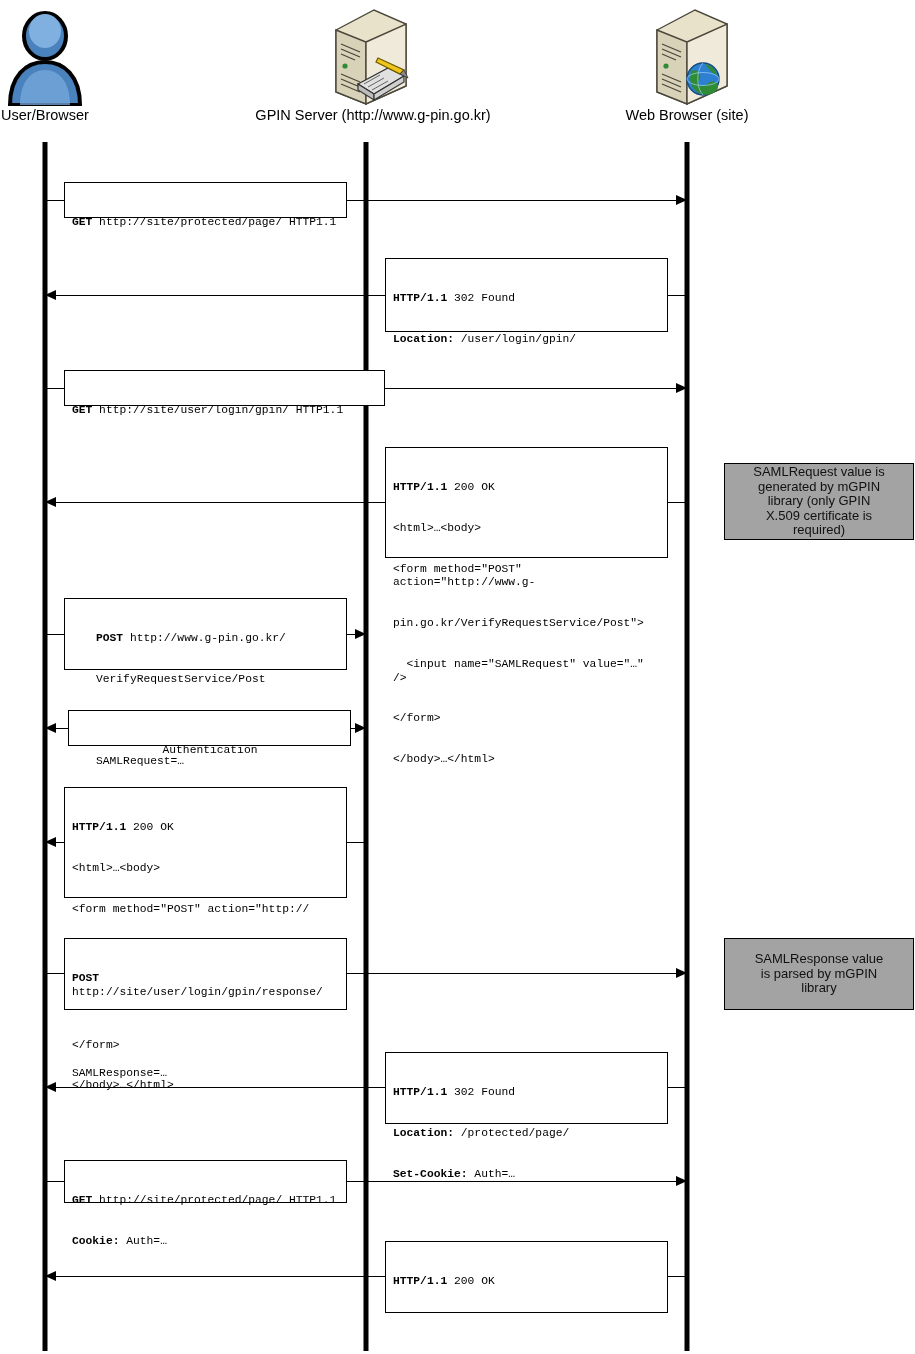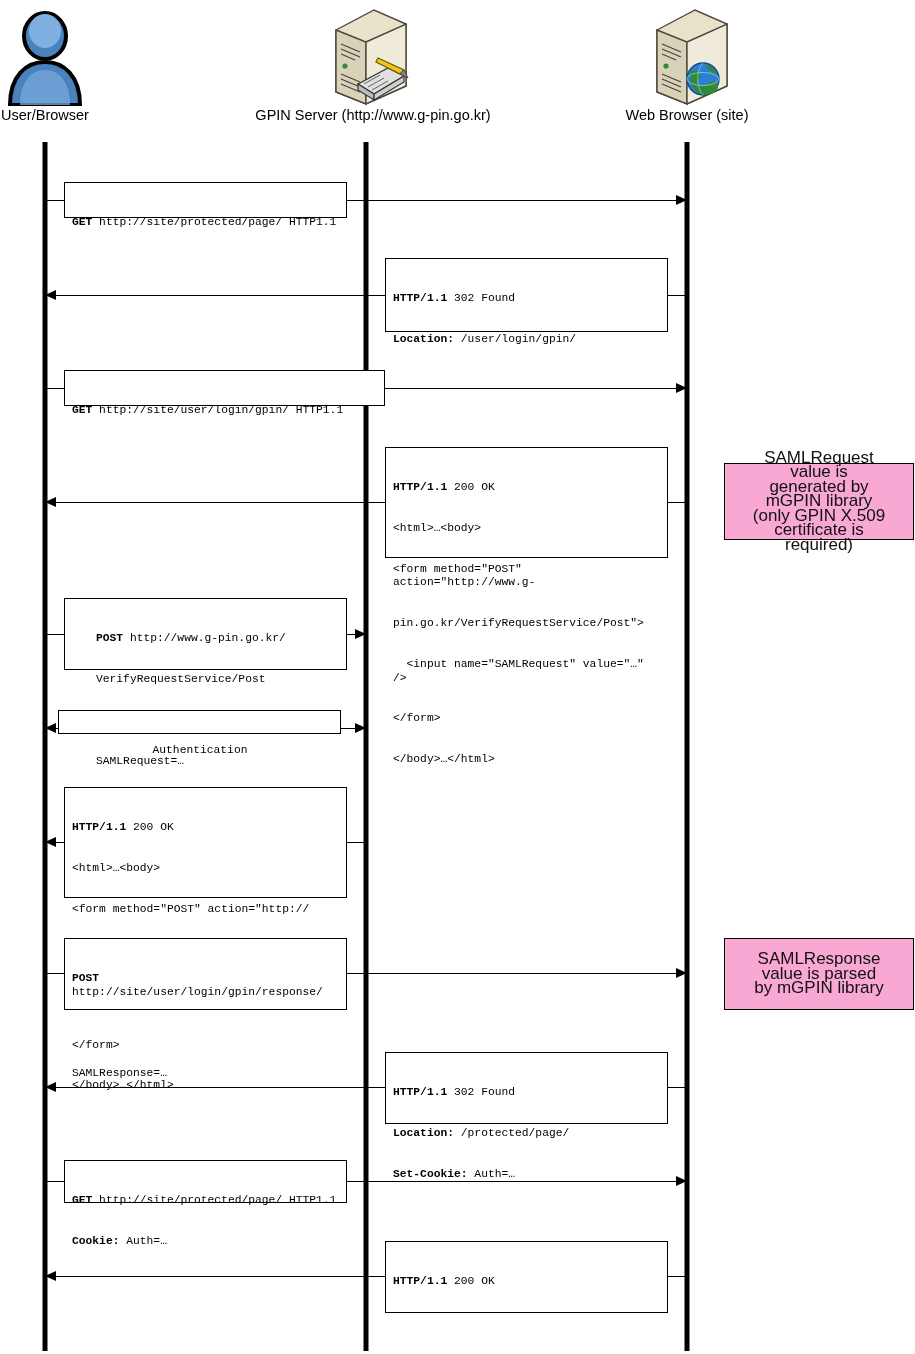--- a/index.html
+++ b/index.html
@@ -69,23 +69,23 @@
   .msg-box.center-text { text-align: center; }
   .msg-box .b { font-weight: bold; }
   .msg-box .ln { display: block; }
   .msg-box .spacer { display: block; height: 13.6px; }
 
   
   .note-box {
     position: absolute;
     box-sizing: border-box;
     border: 1.4px solid #000000;
-    background: #f9a8d4;
+    background: #a3a3a3;
     font-family: "Liberation Sans", sans-serif;
-    font-size: 17px;
+    font-size: 13px;
     line-height: 14.5px;
     color: #111111;
     text-align: center;
     display: flex;
     align-items: center;
     justify-content: center;
     padding: 6px 27px;
     z-index: 3;
   }
 </style>
@@ -202,21 +202,21 @@
   <div class="msg-box" style="left:64px; top:598px; width:283px; height:72px;padding-left:31px;">
     <span class="ln"><span class="b">POST</span><span> http://www.g-pin.go.kr/</span></span>
     <span class="ln"><span>VerifyRequestService/Post</span></span>
     <span class="spacer"></span>
     <span class="ln"><span>SAMLRequest=…</span></span>
   </div>
 
   <div class="msg-line" style="left:45px; top:728px; width:321px;"></div>
   <div class="arrow-right" style="left:355px; top:723px;"></div>
   <div class="arrow-left" style="left:45px; top:723px;"></div>
-  <div class="msg-box center-text" style="left:58px; top:710px; width:283px; height:24px;">
+  <div class="msg-box center-text" style="left:68px; top:710px; width:283px; height:36px;">
     <span class="ln"><span>Authentication</span></span>
   </div>
 
   <div class="msg-line" style="left:45px; top:842px; width:321px;"></div>
   <div class="arrow-left" style="left:45px; top:837px;"></div>
   <div class="msg-box" style="left:64px; top:787px; width:283px; height:111px;">
     <span class="ln"><span class="b">HTTP/1.1</span><span> 200 OK</span></span>
     <span class="ln"><span>&lt;html&gt;…&lt;body&gt;</span></span>
     <span class="ln"><span>&lt;form method="POST" action="http://</span></span>
     <span class="ln"><span>site/user/login/gpin/response/"&gt;</span></span>

